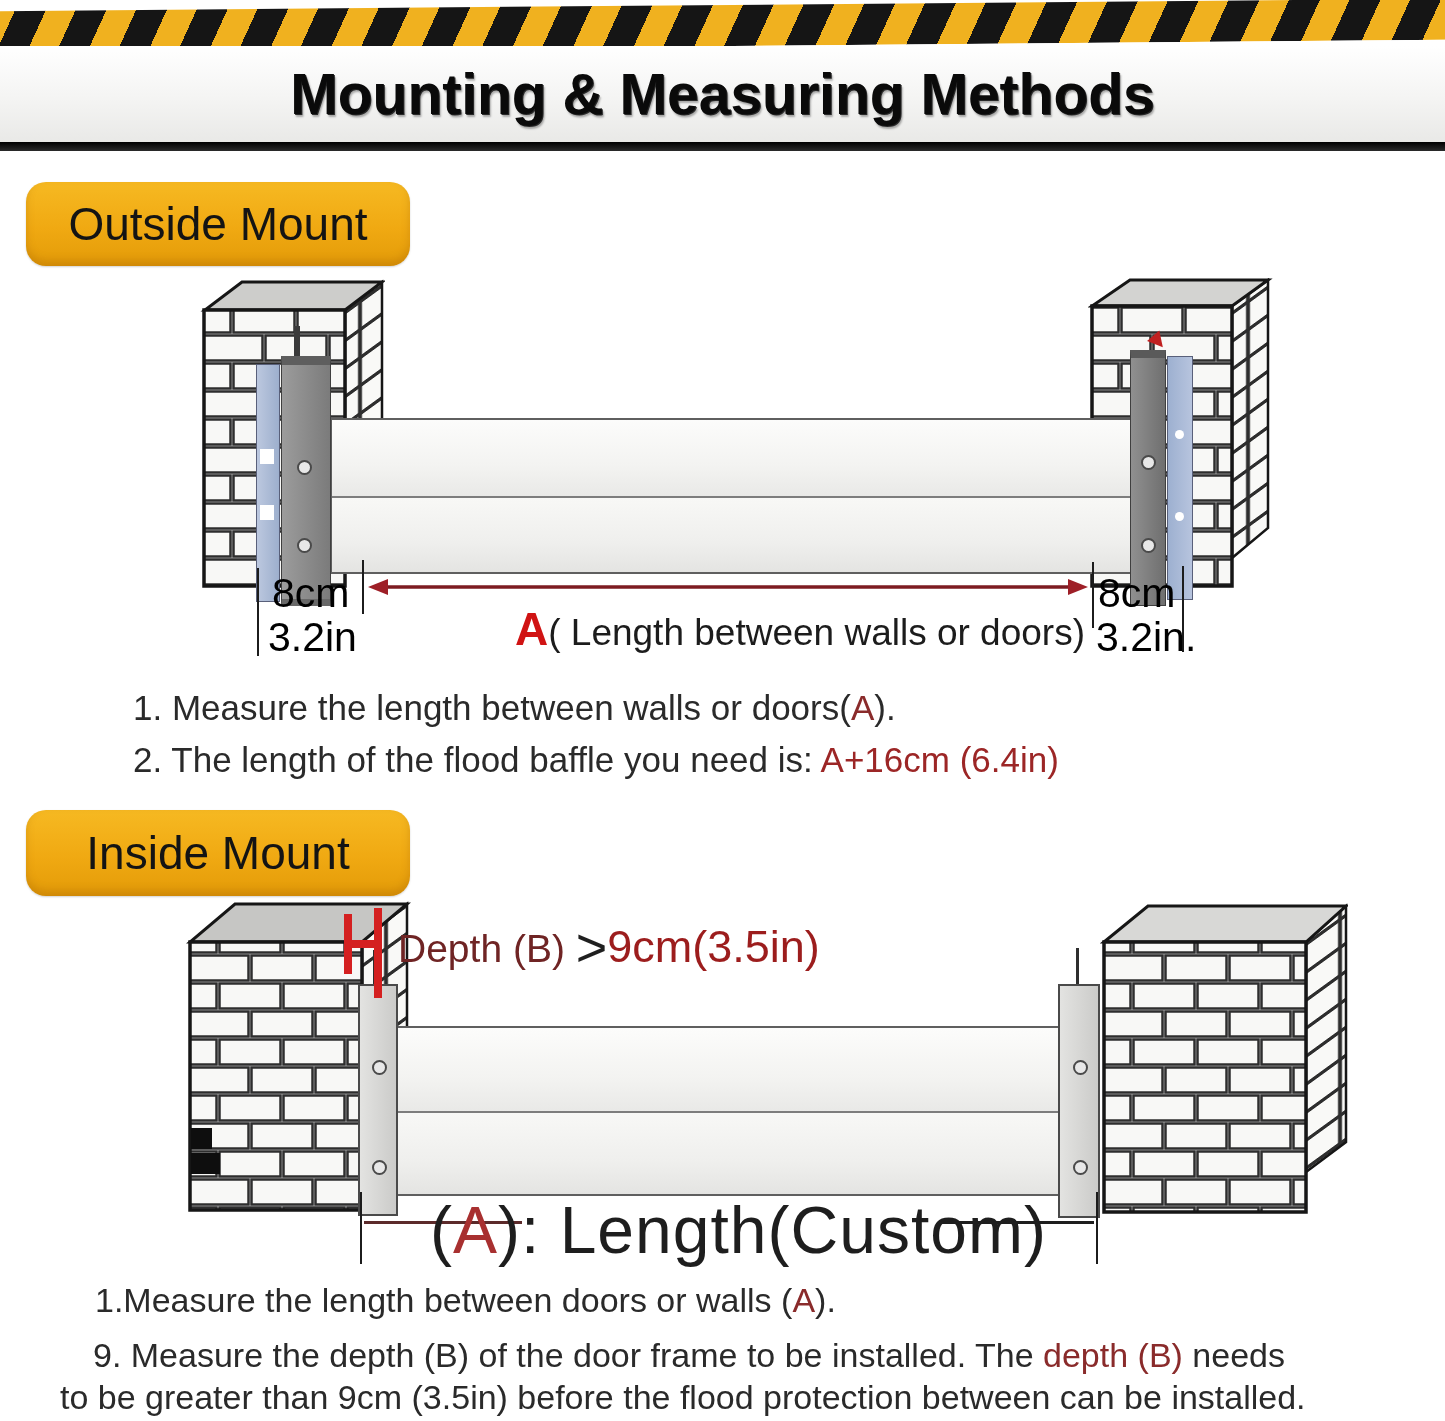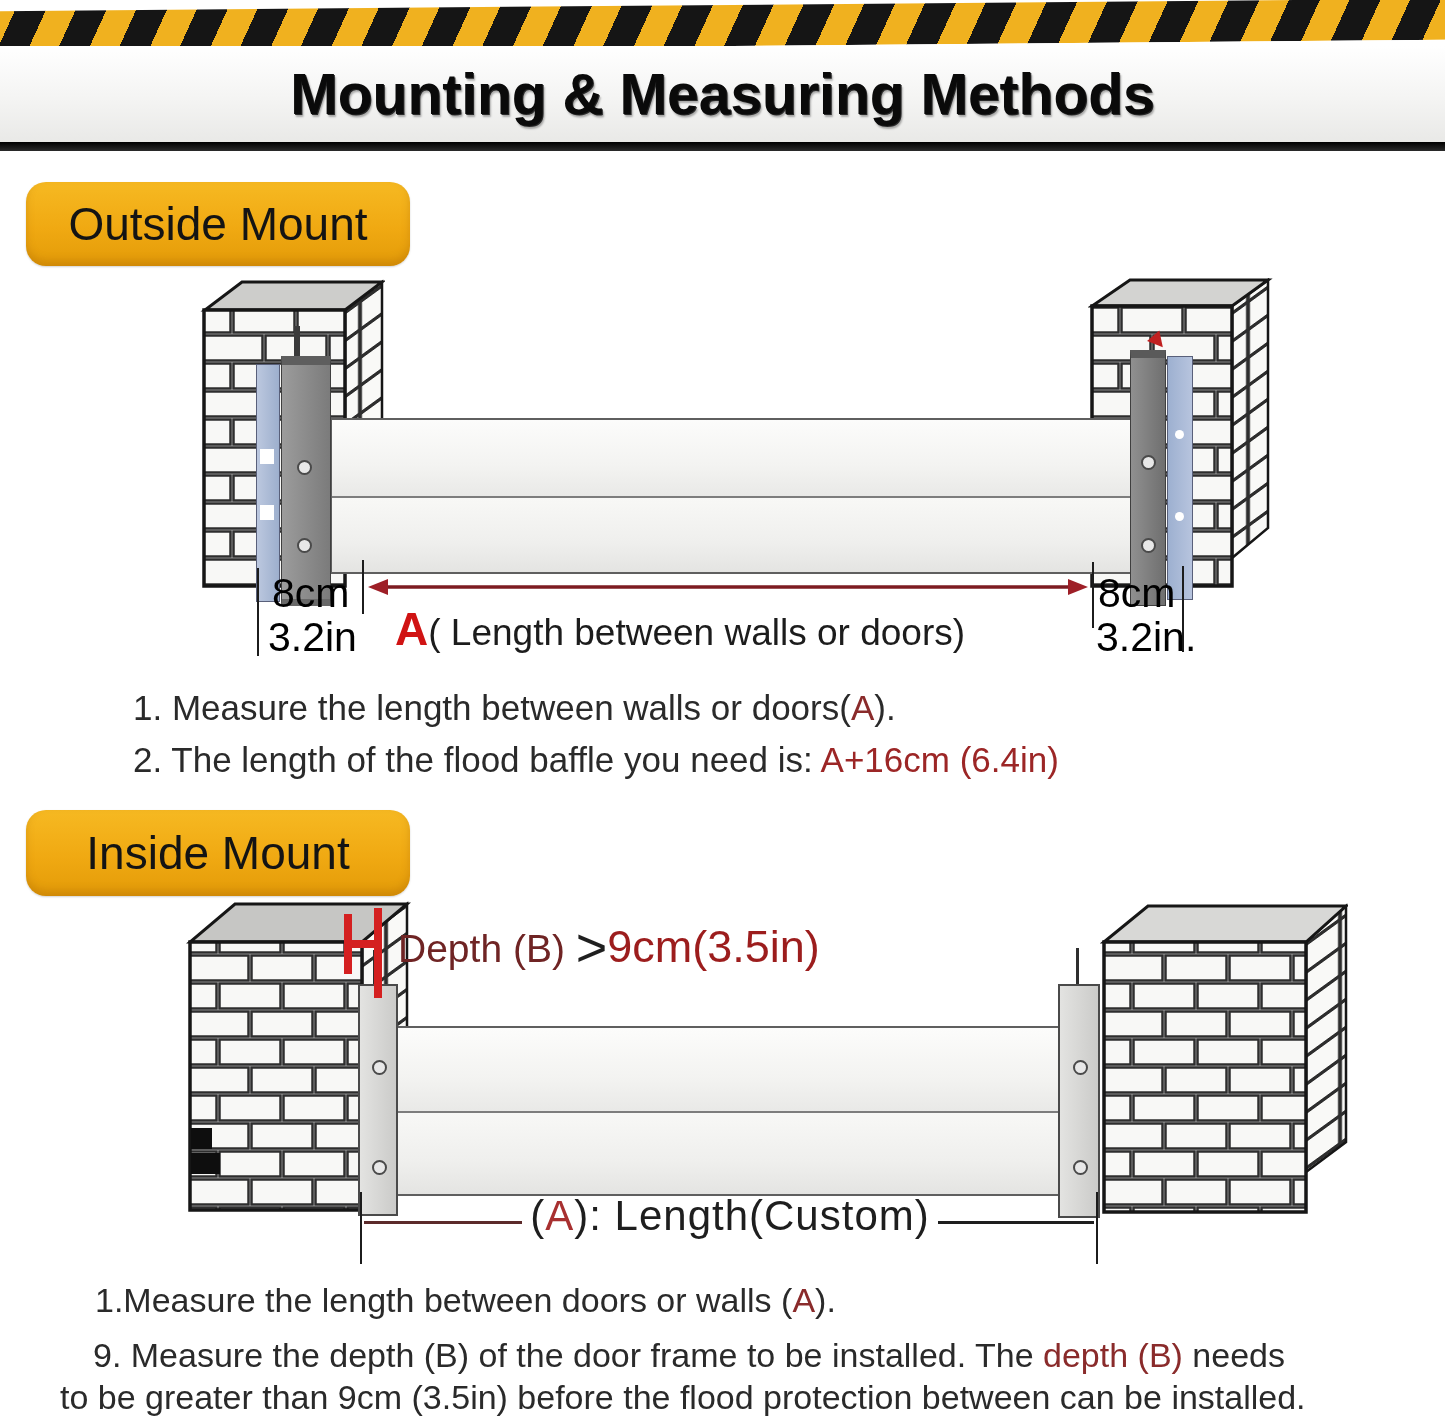--- a/index.html
+++ b/index.html
@@ -56,26 +56,26 @@
          background:#e8e8e8;border:2px solid #4a4a4a;z-index:7;}
   .dot{position:absolute;width:9px;height:9px;border-radius:50%;background:#ffffff;z-index:7;}
   .antenna{position:absolute;width:3px;background:#2e2e2e;z-index:5;}
   .red-tip{position:absolute;left:1150px;top:334px;width:0;height:0;z-index:8;
            border-top:15px solid #c02020;border-left:8px solid transparent;
            border-right:8px solid transparent;transform:rotate(-40deg);}
 
   
   .tick{position:absolute;width:2px;background:#1c1c1c;z-index:9;}
   .dim-text{position:absolute;font-size:41px;color:#000000;z-index:9;white-space:nowrap;}
-  .dim-center{position:absolute;left:395px;top:602px;width:690px;text-align:left;z-index:9;white-space:nowrap;}
+  .dim-center{position:absolute;left:395px;top:602px;width:690px;text-align:right;z-index:9;white-space:nowrap;}
   .dim-center .a{font-size:46px;font-weight:700;color:#d01313;}
   .dim-center .rest{font-size:37px;color:#1c1c1c;}
   .seg{position:absolute;height:3px;z-index:9;}
-  .dim2-label{position:absolute;left:430px;top:1192px;width:600px;text-align:center;
-              font-size:42px;color:#1e1e1e;z-index:9;white-space:nowrap;letter-spacing:1px;}
+  .dim2-label{position:absolute;left:430px;top:1192px;width:600px;text-align:right;
+              font-size:66px;color:#1e1e1e;z-index:9;white-space:nowrap;letter-spacing:1px;}
   .dim2-label .a{color:#a83030;}
 
   
   .depth-label{position:absolute;left:398px;top:916px;z-index:9;white-space:nowrap;}
   .depth-label .p1{font-size:39px;color:#6f2424;}
   .depth-label .gt{font-size:54px;color:#1f1f1f;vertical-align:-4px;}
   .depth-label .p2{font-size:45px;color:#9c1d1d;}
 
   
   .step{position:absolute;font-size:35px;color:#2a2a2a;white-space:nowrap;z-index:9;}

